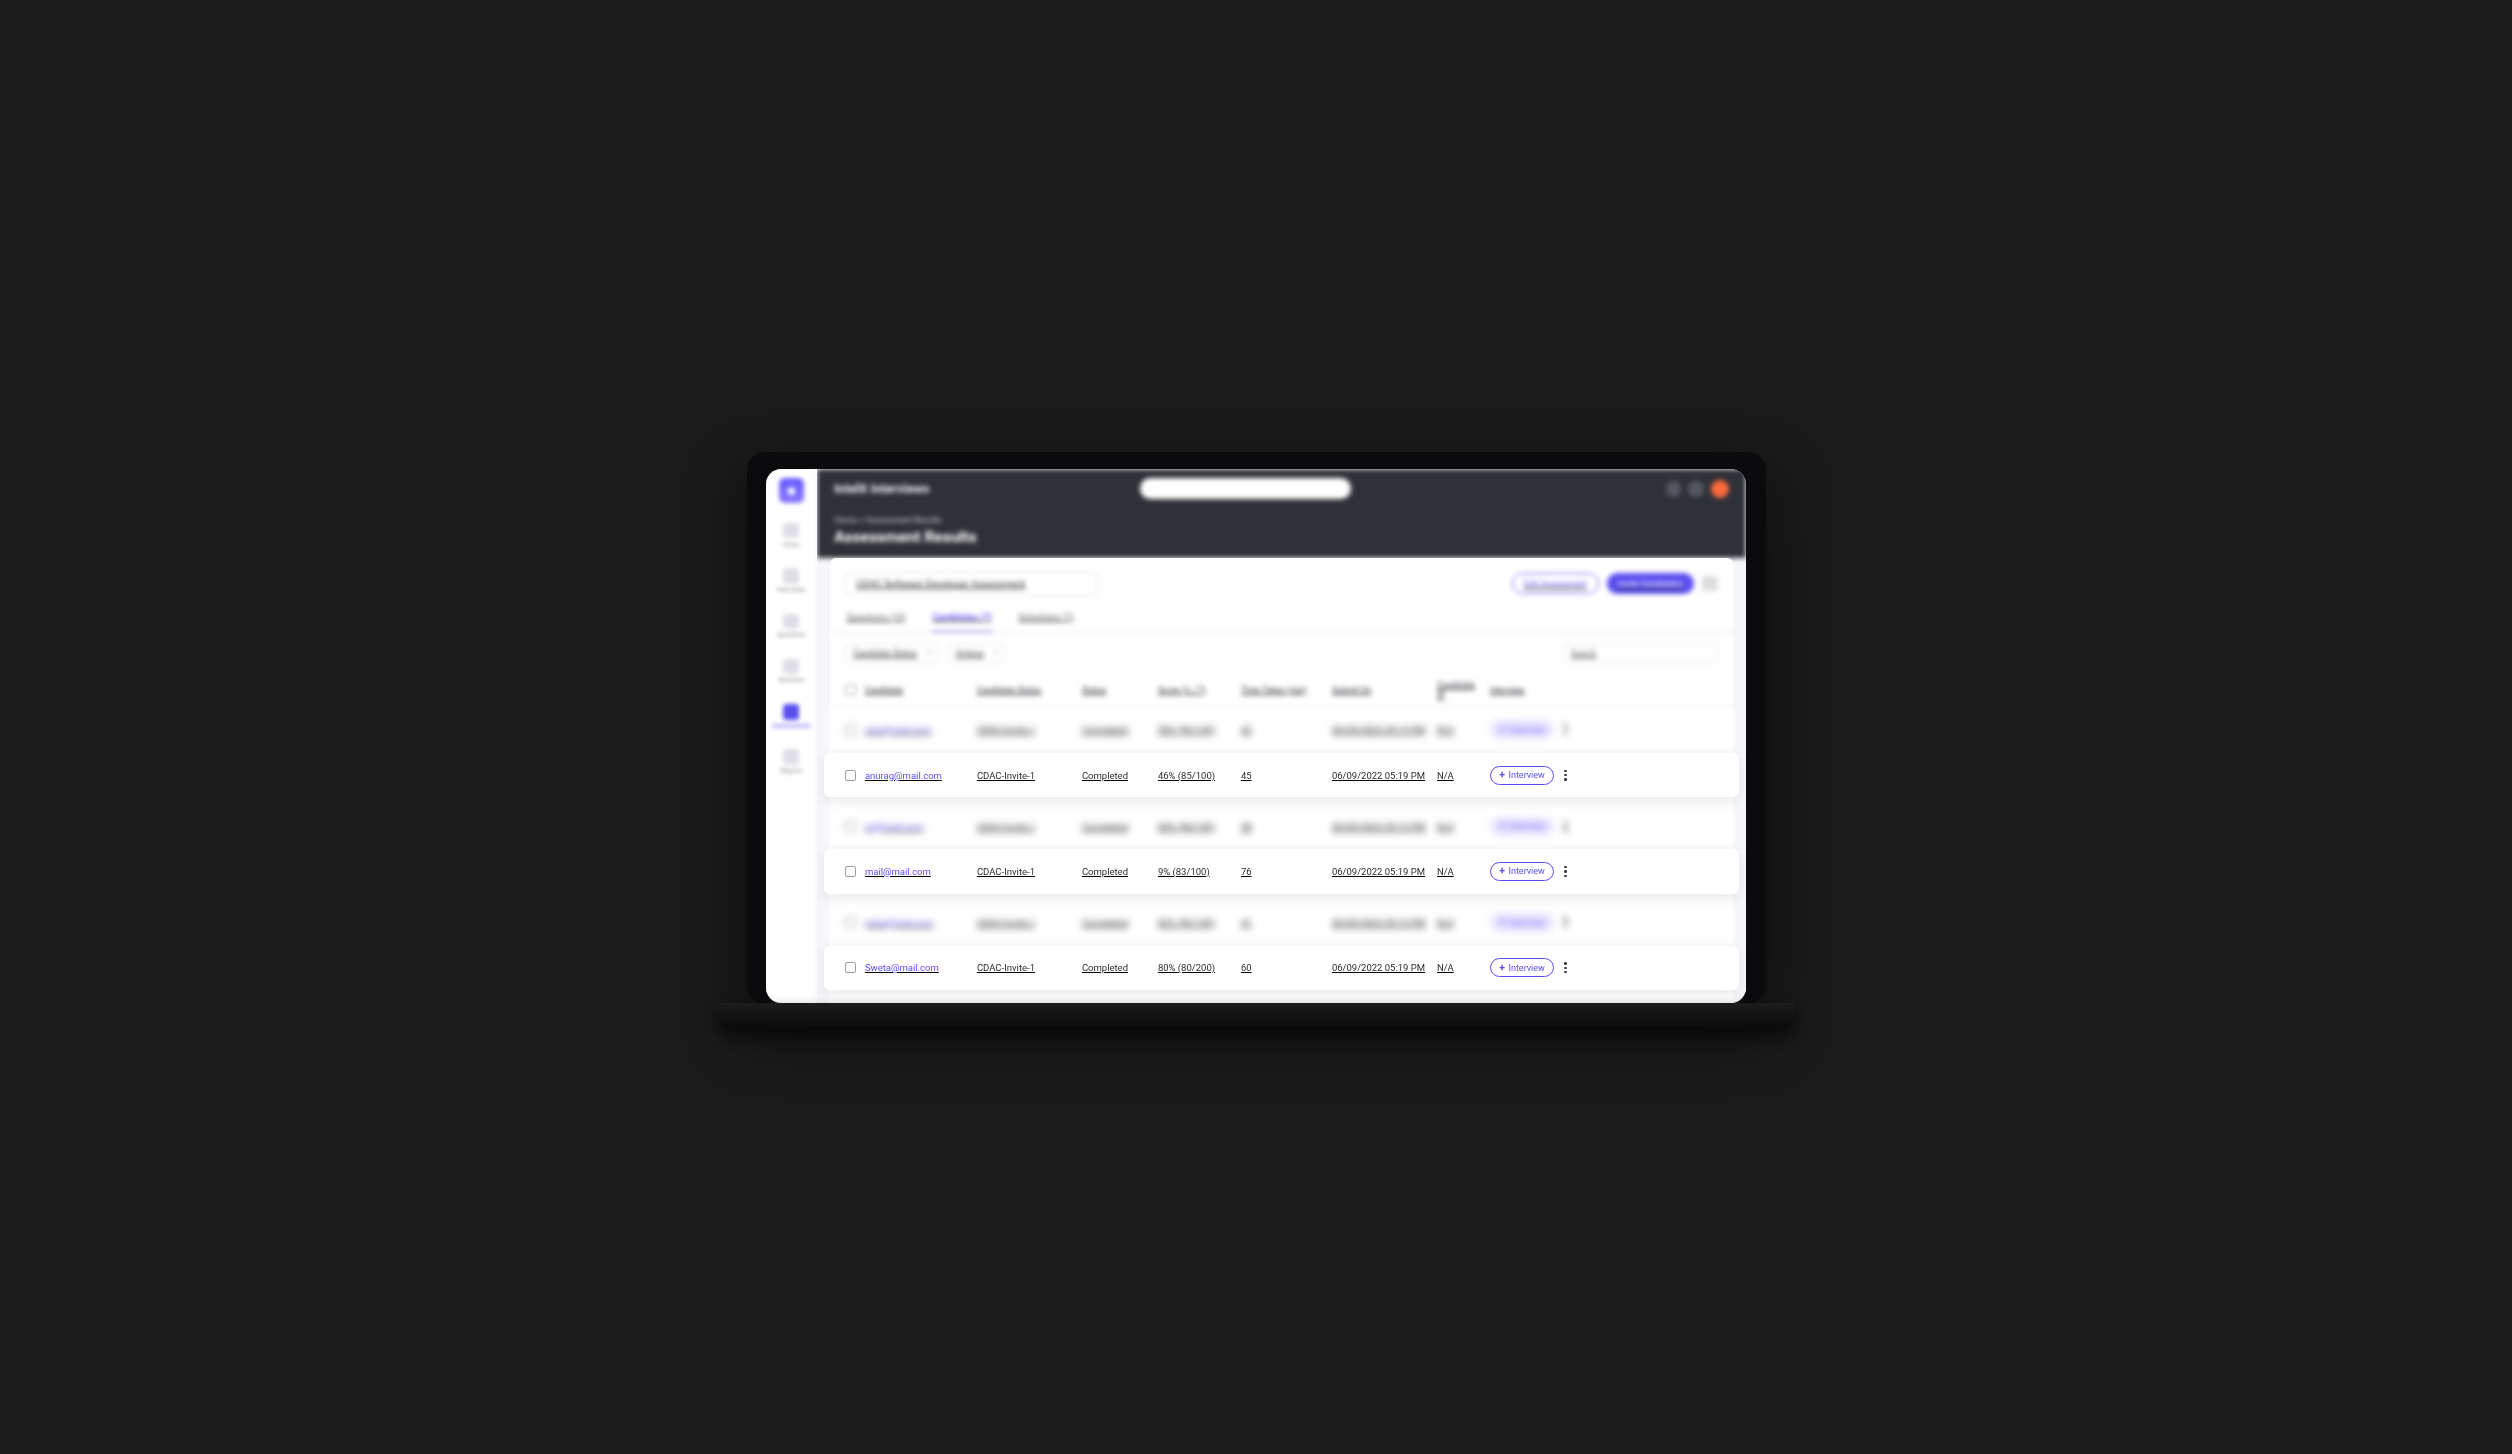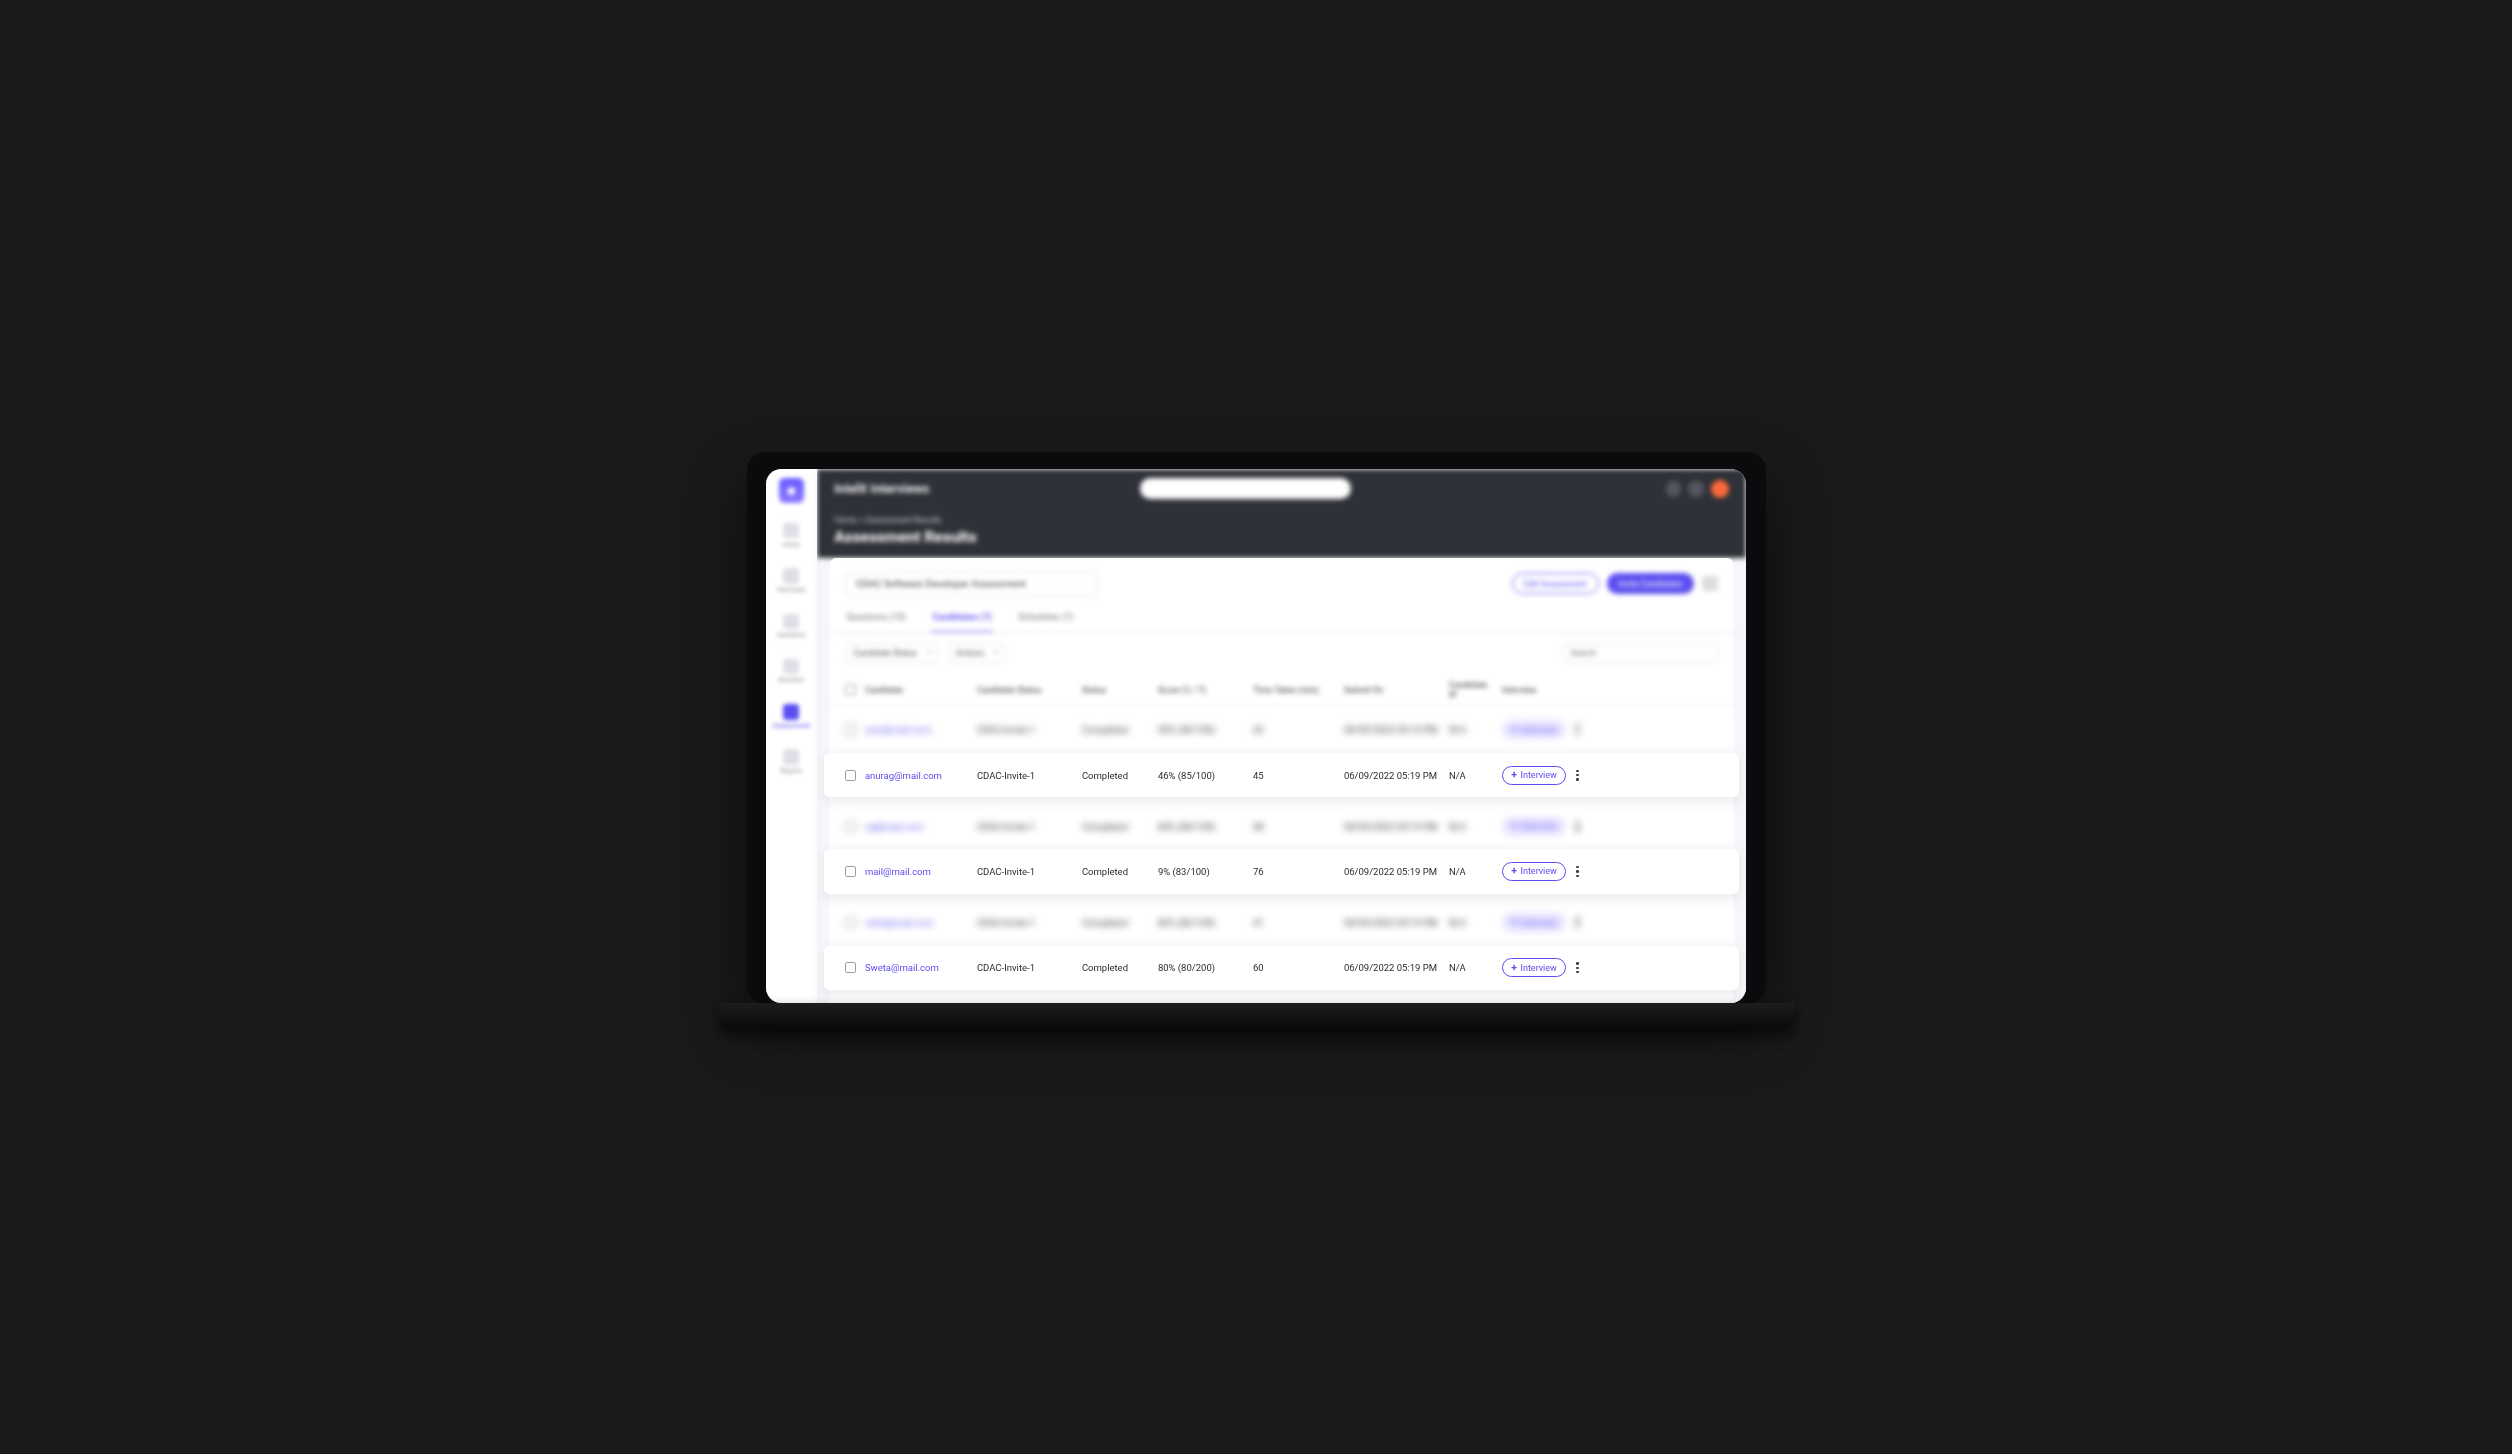--- a/index.html
+++ b/index.html
@@ -36,21 +36,21 @@
   .tb-row1{display:flex;align-items:center;gap:14px;}
   .brand{font-size:12.6px;font-weight:700;flex:0 0 141px;color:#f2f2f5;}
   .searchbar{flex:0 0 211px;margin:0 auto;height:21px;background:#fff;border-radius:10.5px;}
   .tb-ic{display:flex;gap:7px;margin-left:auto;align-items:center;}
   .tb-ic .dot{width:15.5px;height:15.5px;border-radius:50%;background:#565660;}
   .tb-ic .avatar{width:18px;height:18px;border-radius:50%;background:var(--orange);}
   .crumb{font-size:8.4px;color:#c8c8d0;margin-top:15.5px;}
   .page-title{font-size:15.5px;font-weight:700;margin:2.8px 0 12.6px;color:#fff;}
 
   
-  .panel{flex:1;background:var(--panel);padding:0 12.6px 12.6px;overflow:auto;}
+  .panel{flex:1;background:var(--panel);padding:0 12.6px 12.6px;overflow:auto;text-decoration:underline;}
   .card{background:var(--white);border-radius:5.6px;margin-top:-0.7px;position:relative;}
 
   .card-head{display:flex;align-items:center;gap:8.4px;padding:14px 15.5px 5.6px;filter:blur(2.8px);}
   .assess-chip{border:0.7px solid var(--border);border-radius:4.2px;padding:5.6px 9.8px;font-size:9.8px;color:#333;width:253px;}
   .spacer{flex:1;}
   .btn{height:21px;padding:0 11.2px;border-radius:11.2px;font-size:8.4px;display:inline-flex;align-items:center;cursor:pointer;}
   .btn.outline{border:0.7px solid var(--accent);color:var(--accent);background:#fff;}
   .btn.solid{background:var(--accent);color:#fff;border:none;}
   .gear{width:15.5px;height:15.5px;border-radius:2.8px;background:#ddd;}
 
@@ -63,21 +63,21 @@
   .select::after{content:"";position:absolute;right:5.6px;top:7.7px;border:2.8px solid transparent;border-top-color:#888;}
   .search-sm{margin-left:auto;border:0.7px solid var(--border);border-radius:3.5px;padding:4.2px 7px;font-size:8.4px;width:155px;color:#888;background:#fff;}
 
   .thead{display:flex;align-items:center;padding:7px 15.5px;font-size:8.4px;font-weight:600;color:var(--muted);border-bottom:0.7px solid var(--border);filter:blur(2.8px);}
   .col{padding-right:5.6px;}
   .c-chk{flex:0 0 19.7px;}
   .c-cand{flex:0 0 112px;}
   .c-inv{flex:0 0 105px;}
   .c-stat{flex:0 0 76px;}
   .c-scr{flex:0 0 83px;}
-  .c-time{flex:0 0 91px;margin-left:12px;}
+  .c-time{flex:0 0 91px;}
   .c-sub{flex:0 0 105px;}
   .c-ip{flex:0 0 53px;}
   .c-act{flex:0 0 70px;}
   .c-menu{flex:0 0 17px;text-align:center;}
 
   .rows{position:relative;padding-bottom:7px;}
   .row{display:flex;align-items:center;padding:12.6px 15.5px;font-size:9.5px;color:var(--text);border-bottom:0.7px solid var(--border);background:#fff;}
   .row.blur{filter:blur(3.5px);}
   .row.sharp{border:none;border-radius:5.6px;box-shadow:0 4.2px 14px rgba(0,0,0,.09);margin:0 -5.6px 7px;padding:12.6px 21px;position:relative;z-index:5;}
   .chk{width:11.2px;height:11.2px;border:1.4px solid #9a9aa4;border-radius:2.1px;cursor:pointer;}

